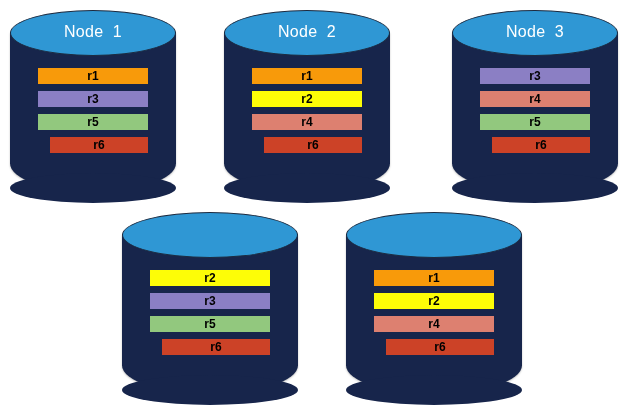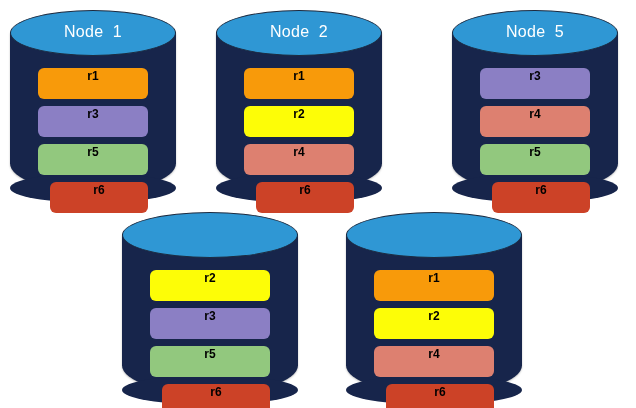--- a/index.html
+++ b/index.html
@@ -66,23 +66,23 @@
     white-space: pre;
   }
   .bars {
     position: absolute;
     left: 28px;
     right: 28px;
     top: 58px;
     z-index: 5;
   }
   .bar {
-    height: 31px;
+    height: 16px;
     margin-bottom: 7px;
-    border-radius: 6px;
+    border-radius: 0;
     color: #000000;
     font-size: 12px;
     font-weight: bold;
     line-height: 16px;
     text-align: center;
     box-sizing: border-box;
   }
   .bar:last-child { margin-bottom: 0; margin-left: 12px; }
 </style>
 </head>
@@ -95,39 +95,39 @@
       </div>
       <div class="cyl-top"></div>
       <div class="node-label">Node  1</div>
       <div class="bars">
         <div class="bar" style="background: rgb(248, 154, 10);">r1</div>
         <div class="bar" style="background: rgb(139, 127, 196);">r3</div>
         <div class="bar" style="background: rgb(146, 200, 126);">r5</div>
         <div class="bar" style="background: rgb(204, 66, 39);">r6</div>
       </div>
     </div>
-    <div class="node" style="left: 216px; top: 10px; width: 166px; height: 182px;">
+    <div class="node" style="left: 224px; top: 10px; width: 166px; height: 182px;">
       <div class="cyl-body">
         <div class="cyl-bottom-cap"></div>
       </div>
       <div class="cyl-top"></div>
       <div class="node-label">Node  2</div>
       <div class="bars">
         <div class="bar" style="background: rgb(248, 154, 10);">r1</div>
         <div class="bar" style="background: rgb(253, 253, 7);">r2</div>
         <div class="bar" style="background: rgb(221, 128, 112);">r4</div>
         <div class="bar" style="background: rgb(204, 66, 39);">r6</div>
       </div>
     </div>
     <div class="node" style="left: 452px; top: 10px; width: 166px; height: 182px;">
       <div class="cyl-body">
         <div class="cyl-bottom-cap"></div>
       </div>
       <div class="cyl-top"></div>
-      <div class="node-label">Node  5</div>
+      <div class="node-label">Node  3</div>
       <div class="bars">
         <div class="bar" style="background: rgb(139, 127, 196);">r3</div>
         <div class="bar" style="background: rgb(221, 128, 112);">r4</div>
         <div class="bar" style="background: rgb(146, 200, 126);">r5</div>
         <div class="bar" style="background: rgb(204, 66, 39);">r6</div>
       </div>
     </div>
     <div class="node" style="left: 122px; top: 212px; width: 176px; height: 182px;">
       <div class="cyl-body">
         <div class="cyl-bottom-cap"></div>

